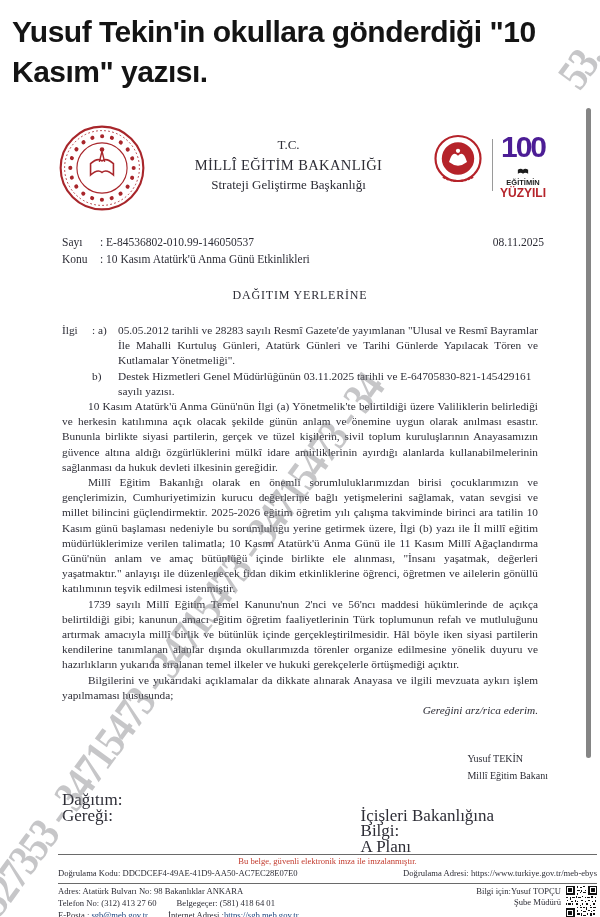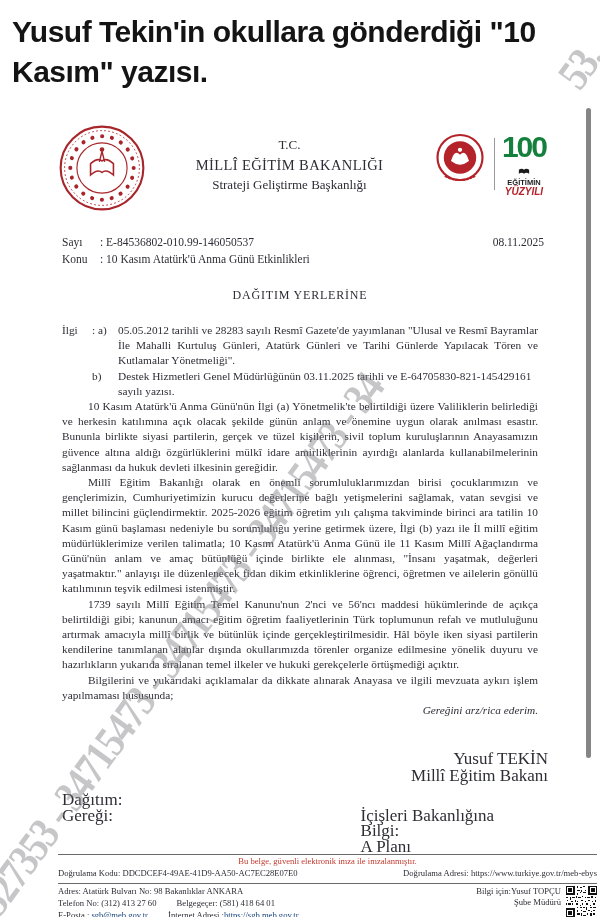--- a/index.html
+++ b/index.html
@@ -23,40 +23,40 @@
   .lh-row{display:flex;align-items:flex-start;margin-top:24px;}
   .seal{flex:0 0 auto;margin-left:-4px;}
   .lh-center{flex:1;text-align:center;padding-top:12px;line-height:1.45;}
   .lh-tc{font-size:13px;}
   .lh-ministry{font-size:14.5px;letter-spacing:0.4px;}
   .lh-dept{font-size:13px;}
   .lh-logos{flex:0 0 auto;display:flex;align-items:center;gap:7px;margin-right:-8px;padding-top:8px;}
   .divline{width:1px;height:52px;background:#9a9a9a;}
   .logo100{text-align:center;line-height:1;}
   .logo100 .num{font-family:"Liberation Sans",sans-serif;font-weight:700;
-                font-size:30px;color:#15803d;letter-spacing:-2px;}
+                font-size:30px;color:#4c1d95;letter-spacing:-2px;}
   .logo100 .t1{font-family:"Liberation Sans",sans-serif;font-weight:700;font-size:7.5px;color:#1d1d1d;margin-top:1px;}
-  .logo100 .t2{font-family:"Liberation Sans",sans-serif;font-weight:700;font-size:10px;color:#b5232a;font-style:italic;}
+  .logo100 .t2{font-family:"Liberation Sans",sans-serif;font-weight:700;font-size:12px;color:#b5232a;}
   
   .meta{position:relative;margin-top:18px;font-size:11.5px;line-height:17px;}
   .meta-row{display:flex;}
   .meta-label{flex:0 0 38px;}
   .meta-date{position:absolute;right:-6px;top:0;}
   .recipient{text-align:center;margin-top:20px;font-size:12px;letter-spacing:0.8px;}
   
   .ilgi{margin-top:20px;font-size:11.3px;line-height:15.2px;display:grid;
         grid-template-columns:30px 26px 1fr;}
   .ilgi .just{text-align:justify;}
   
   .body{margin-top:0;}
   .body p{margin:0;font-size:11.3px;line-height:15.2px;text-align:justify;text-indent:26px;}
   .body p.short{text-align:right;font-style:italic;}
   
-  .sig{position:absolute;top:650px;right:52px;text-align:right;
-       font-size:17px;line-height:17px;z-index:2;}
+  .sig{position:absolute;top:650px;right:52px;text-align:left;
+       font-size:10px;line-height:17px;z-index:2;}
   
   .dist{position:absolute;top:692px;left:62px;right:62px;display:flex;
         font-size:17px;line-height:15.5px;z-index:2;gap:32px;}
   .dist-col1{flex:0 0 56%;}
   .dist-col2{flex:1;}
   .dist-col2 .spacer{height:15.5px;}
   
   .footer{position:absolute;top:754px;left:58px;right:3px;font-size:8.6px;line-height:11px;z-index:2;}
   .f-rule{border-top:1px solid #6a6a6a;}
   .f-esign{text-align:center;color:#c23b2e;padding:1px 0;}

